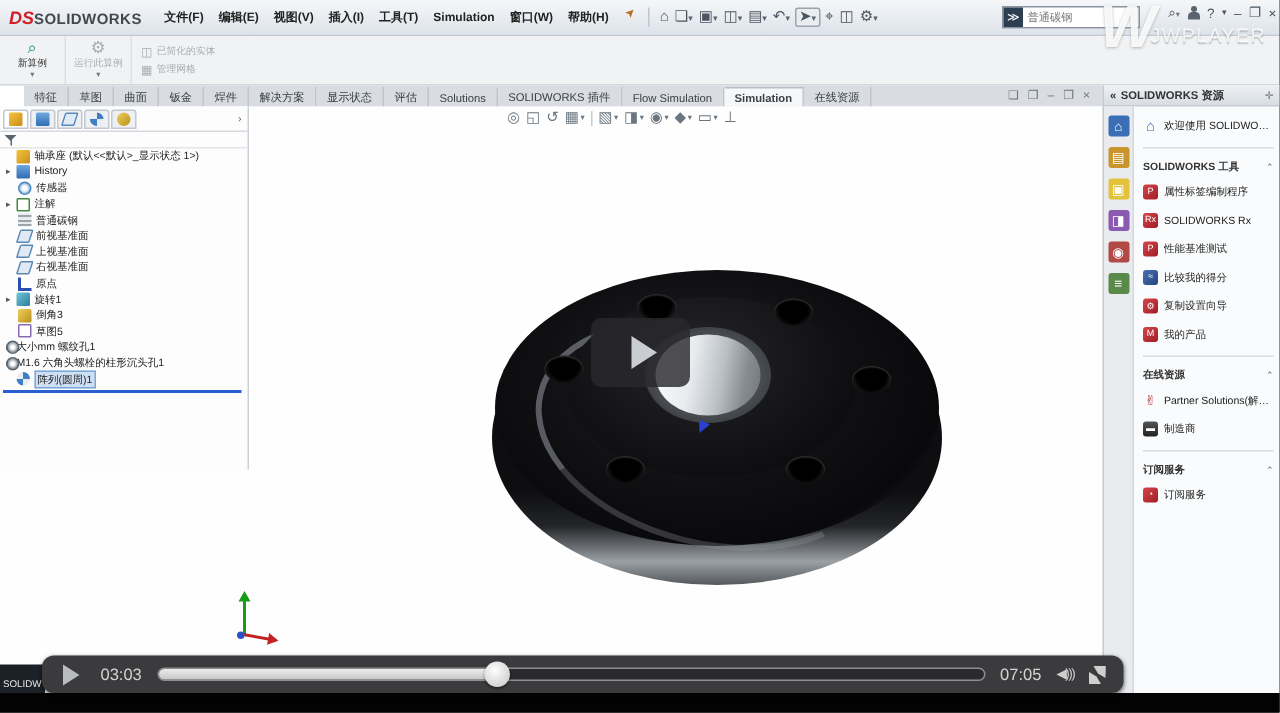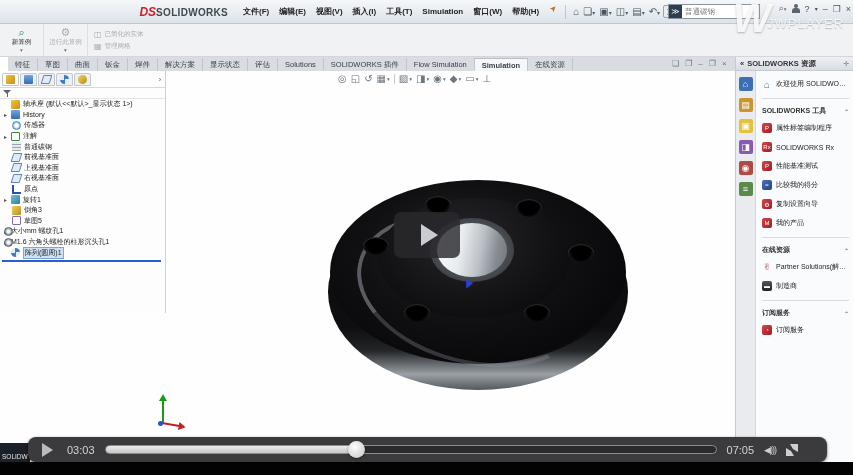--- a/index.html
+++ b/index.html
@@ -3,21 +3,21 @@
 <meta charset="utf-8">
 <style>
   * { margin:0; padding:0; box-sizing:border-box; }
   body { font-family:"Liberation Sans","DejaVu Sans",sans-serif; background:#000; }
   #stage { position:relative; width:853px; height:475px; overflow:hidden; background:#000; }
   #sw-window { position:absolute; left:0; top:0; width:853px; height:462px; background:#fff; }
 
   
   #menubar { position:absolute; left:0; top:0; width:853px; height:24px;
     background:linear-gradient(#f5f7f9,#dde3ea); border-bottom:1px solid #c2c9d2;
-    display:flex; align-items:center; font-size:8px; color:#222;justify-content:center; }
+    display:flex; align-items:center; font-size:8px; color:#222; }
   #logo { display:flex; align-items:baseline; margin:0 10px 0 6px; white-space:nowrap; }
   #logo .ds { color:#d22027; font-weight:bold; font-style:italic; font-size:12px; }
   #logo .sw { color:#41494f; font-weight:bold; font-size:10px; letter-spacing:.3px; }
   .menu-item { padding:2px 5px; white-space:nowrap; cursor:default;font-weight:bold; }
   #pin-icon { width:9px; height:9px; margin:0 6px; position:relative; }
   #pin-icon::after { content:"➤"; position:absolute; left:0; top:-3px; font-size:8px; color:#b86c1e; transform:rotate(-45deg); }
   #quick-icons { display:flex; align-items:center; gap:2px; border-left:1px solid #bfc6cf; padding-left:6px; }
   .qi { font-size:10px; color:#4a5560; padding:1px 1px; }
   .qi .caret { font-size:6px; color:#5a646e; }
   .qi.boxed { border:1px solid #9aa4ae; background:#e9edf2; border-radius:2px; padding:0 2px; }
@@ -39,22 +39,22 @@
   .cmd-big { width:44px; display:flex; flex-direction:column; align-items:center; justify-content:center;
     font-size:6.5px; color:#333; border-right:1px solid #dcdfe3; }
   .cmd-big .cicon { font-size:11px; line-height:11px; }
   .cmd-big.disabled { color:#a8adb2; }
   .cmd-stack { display:flex; flex-direction:column; justify-content:center; gap:3px; padding:0 6px; }
   .cmd-small { font-size:6.5px; color:#a8adb2; display:flex; align-items:center; gap:3px; }
   .cmd-small .cicon { font-size:8px; }
   .caret-dn { font-size:5.5px; color:#777; }
 
   
-  #tabrow { position:absolute; left:8px; top:57px; width:735px; height:14px; background:#d9dde2;
-    display:flex; align-items:center; font-size:7.5px; color:#3a4148; }
+  #tabrow { position:absolute; left:16px; top:57px; width:735px; height:14px; background:#d9dde2;
+    display:flex; align-items:flex-end; font-size:7.5px; color:#3a4148; }
   .tab { padding:2px 7px 1px; border-right:1px solid #c0c6cc; background:#d9dde2; white-space:nowrap; }
   .tab.active { background:#f6f7f8; border-top:1px solid #b8bec5; font-weight:bold; }
   #docwin-ctrls { position:absolute; left:672px; top:59px; display:flex; gap:6px; font-size:8px; color:#6a737c; }
 
   
   #viewport { position:absolute; left:0; top:71px; width:735px; height:391px; background:#fefefe; overflow:hidden; }
   #hud { position:absolute; left:338px; top:2px; display:flex; align-items:center; gap:4px;
     font-size:10px; color:#6b7680; }
   .hud-i { display:flex; align-items:center; }
   .hud-i .caret { font-size:5.5px; margin-left:1px; }
@@ -135,21 +135,21 @@
     border-top:1px solid #d8dce0; padding-top:7px; }
   .tp-sec .chev { margin-left:auto; color:#778; font-size:6px; }
   .tpi { width:10px; height:10px; border-radius:2px; flex:0 0 auto;
     background:linear-gradient(135deg,#d6454a,#a01d26); color:#fff; font-size:6px; display:flex; align-items:center; justify-content:center; }
   .tpi.home { background:none; color:#3a6fb5; font-size:10px; }
   .tpi.hand { background:none; color:#b03030; font-size:9px; }
   .tpi.case { background:linear-gradient(#555,#222); }
   .tp-row .lbl { overflow:hidden; text-overflow:ellipsis; }
 
   
-  #player-bar { position:absolute; left:28px; top:437px; width:799px; height:25px; background:#3b3b3d;
+  #player-bar { position:absolute; left:28px; top:437px; width:721px; height:25px; background:#3b3b3d;
     border-radius:8px; box-shadow:0 1px 3px rgba(0,0,0,.6); display:flex; align-items:center; z-index:30; }
   #play-btn { width:0; height:0; border-top:7px solid transparent; border-bottom:7px solid transparent;
     border-left:11px solid #b9bcbf; margin:0 14px 0 14px; }
   .ptime { font-size:11px; color:#d2d2d2; font-family:"Liberation Sans",sans-serif; }
   #track { position:relative; width:612px; height:9px; margin:0 10px; border:1px solid #8d8d8f;
     border-radius:6px; background:#2a2a2c; }
   #track-played { position:absolute; left:0; top:0; height:100%; width:41%;
     background:linear-gradient(#ececec,#c6c6c6); border-radius:6px 0 0 6px; }
   #scrubber { position:absolute; top:-5px; left:calc(41% - 8px); width:17px; height:17px; border-radius:50%;
     background:radial-gradient(circle at 40% 35%, #fdfdfd, #cfcfcf 80%); box-shadow:0 1px 2px rgba(0,0,0,.5); }

